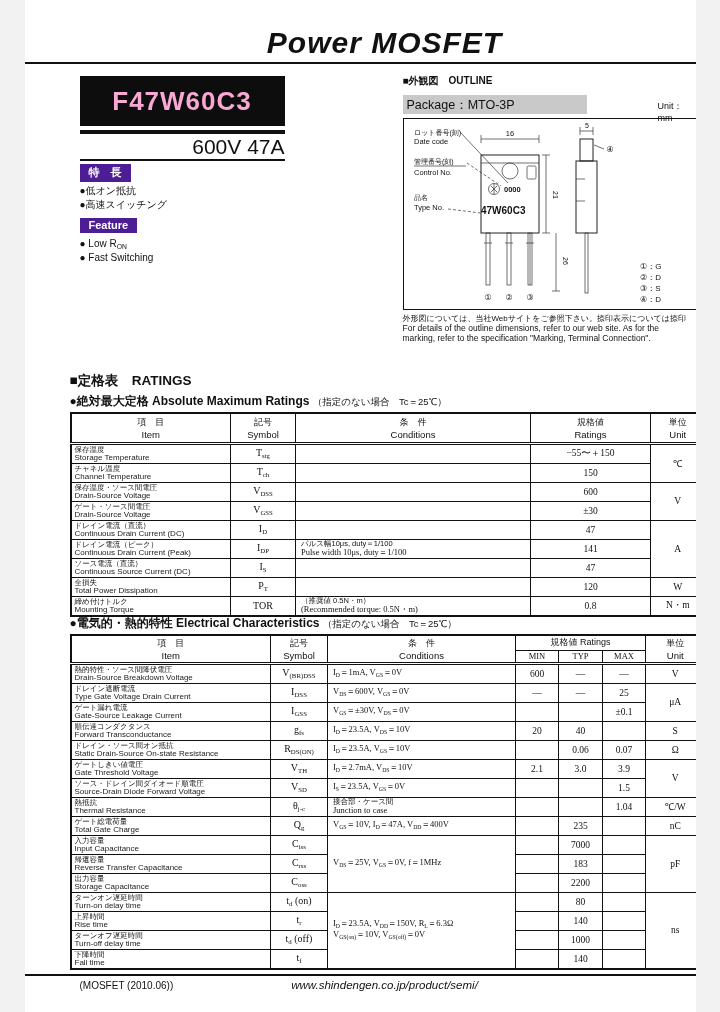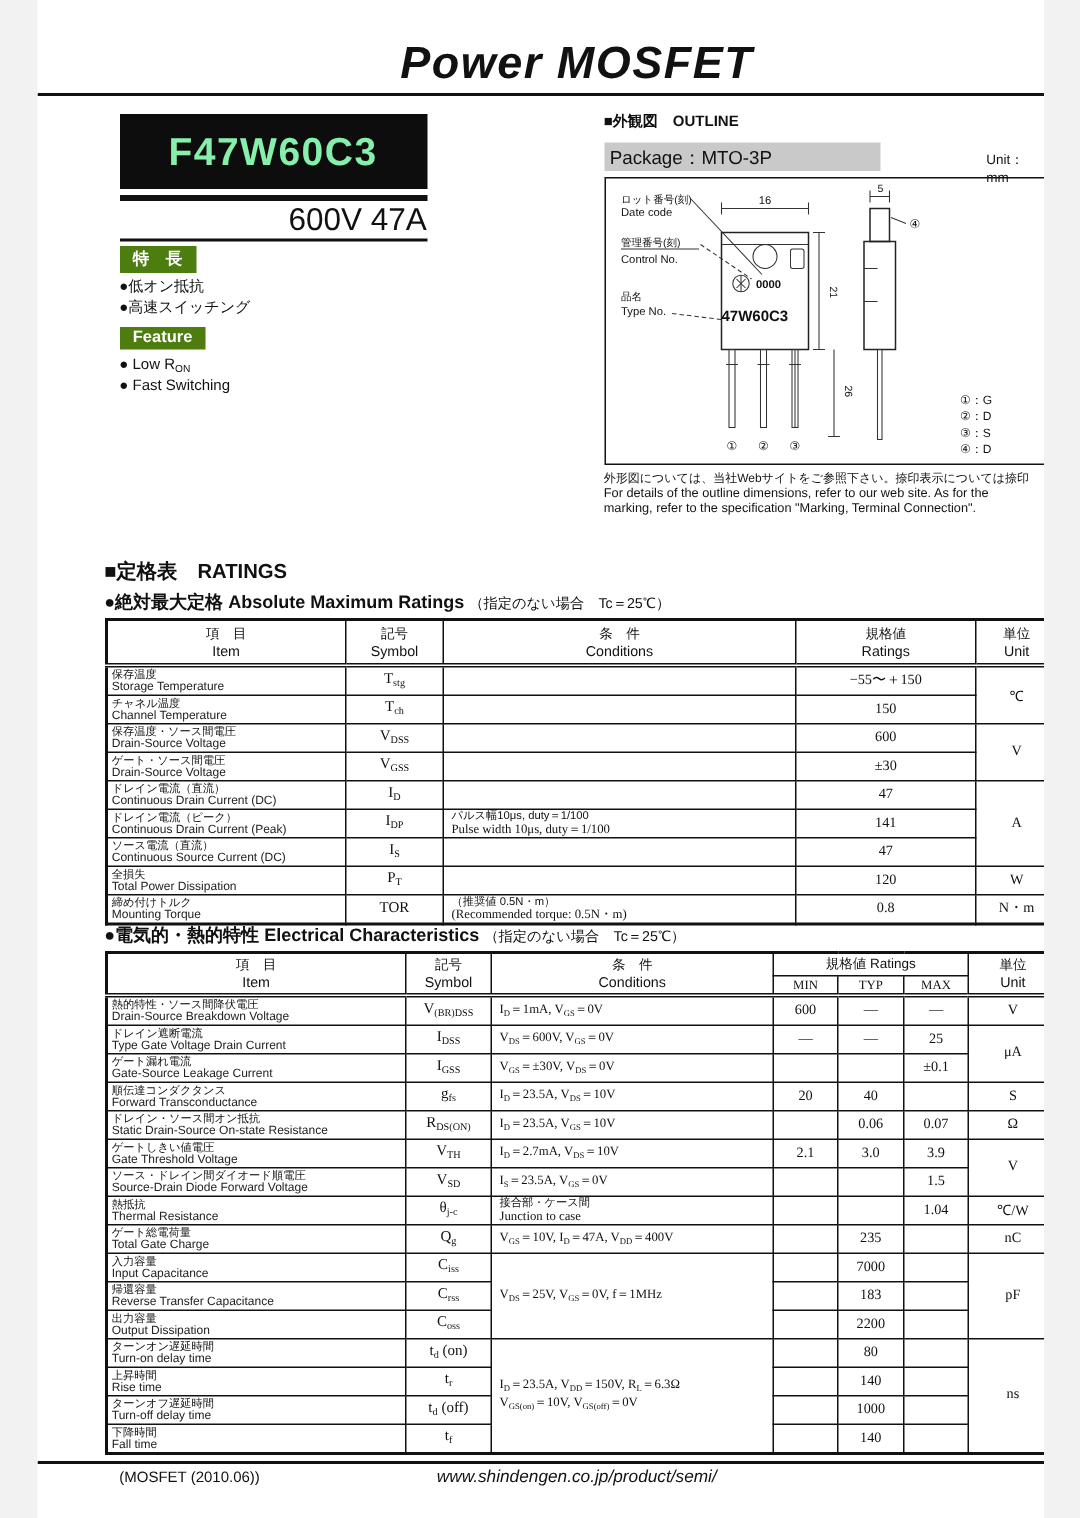--- a/index.html
+++ b/index.html
@@ -13,28 +13,28 @@
   .abs { position:absolute; }
   sub { font-size:68%; line-height:1; vertical-align:-2px; }
 
   
   .page-title { top:26px; left:0; width:720px; text-align:center;
     font-size:30px; font-weight:bold; font-style:italic; letter-spacing:1px; }
   .rule-top { top:62px; left:0; width:720px; height:2px; background:#111; }
 
   
   .product-box { left:55px; top:76px; width:205px; height:50px; background:#0d0d0d;
-    color:#86efac; display:flex; align-items:center; justify-content:center;
+    color:#f9a8d4; display:flex; align-items:center; justify-content:center;
     font-size:26px; font-weight:bold; letter-spacing:1px; }
   .product-rule1 { left:55px; top:130px; width:205px; height:4px; background:#111; }
   .product-voltage { left:55px; top:135px; width:205px; text-align:right; font-size:21px; }
   .product-rule2 { left:55px; top:159px; width:205px; height:2px; background:#111; }
 
   
-  .chip { background:#4d7c0f; color:#fff; font-weight:bold; font-size:11px;
+  .chip { background:#4c1d95; color:#fff; font-weight:bold; font-size:11px;
     padding:1px 9px 2px 9px; display:inline-block; }
   .feat-jp-chip { left:55px; top:164px; }
   .feat-jp-1 { left:55px; top:184px; font-size:10px; }
   .feat-jp-2 { left:55px; top:198px; font-size:10px; }
   .feat-en-chip { left:55px; top:218px; }
   .feat-en-1 { left:55px; top:238px; font-size:10px; }
   .feat-en-2 { left:55px; top:252px; font-size:10px; }
 
   
   .outline-head { left:378px; top:74px; font-size:10px; font-weight:bold;text-align:center; }
@@ -495,21 +495,21 @@
             <span class="cell-en">Reverse Transfer Capacitance</span>
           </td>
         <td class="sym"><span>C</span><sub>rss</sub></td>
         <td class="val"></td>
           <td class="val">183</td>
           <td class="val"></td>
       </tr>
       <tr>
         <td class="item">
             <span class="cell-jp">出力容量</span>
-            <span class="cell-en">Output Dissipation</span>
+            <span class="cell-en">Storage Capacitance</span>
           </td>
         <td class="sym"><span>C</span><sub>oss</sub></td>
         <td class="val"></td>
           <td class="val">2200</td>
           <td class="val"></td>
       </tr>
       <tr>
         <td class="item">
             <span class="cell-jp">ターンオン遅延時間</span>
             <span class="cell-en">Turn-on delay time</span>

